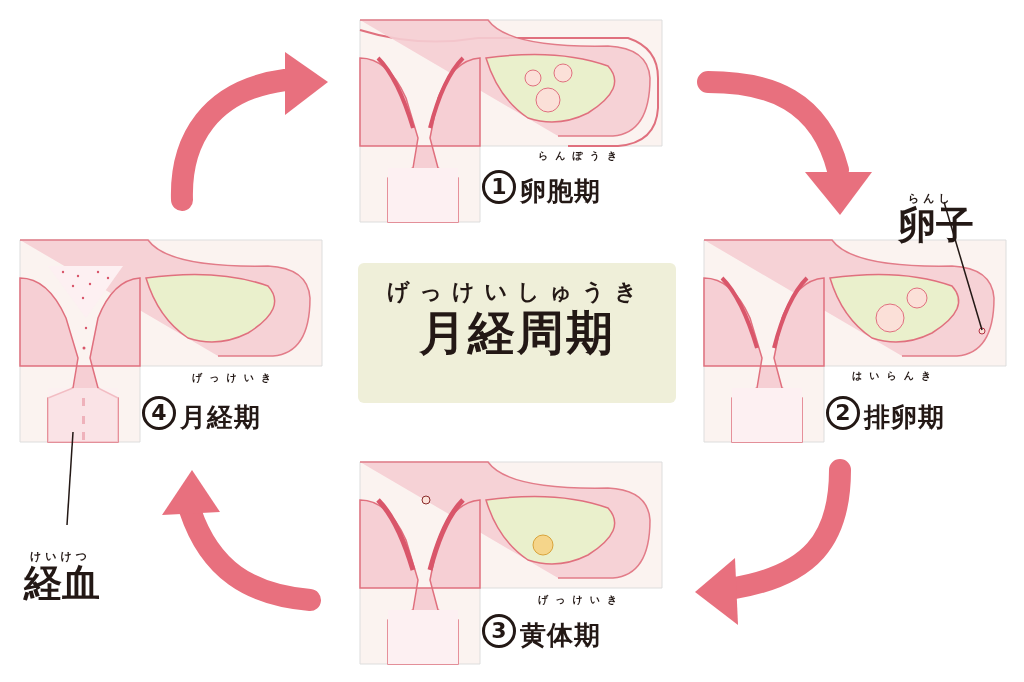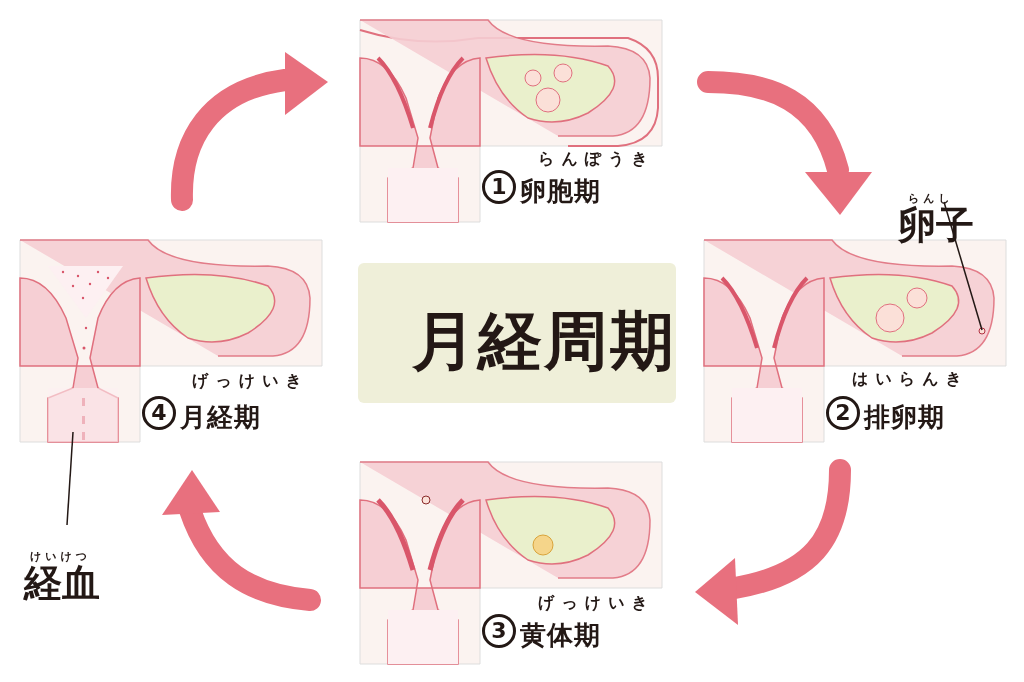--- a/index.html
+++ b/index.html
@@ -2,24 +2,24 @@
 <html><head>
 <meta charset="utf-8">
 <style>
   html,body{margin:0;padding:0;background:#ffffff;}
   body{width:1024px;height:682px;position:relative;overflow:hidden;font-family:"DejaVu Sans",sans-serif;}
   .panel{position:absolute;width:310px;height:206px;}
   .panel svg{position:absolute;left:0;top:0;}
   .phase-label{position:absolute;display:flex;align-items:flex-end;color:#231815;font-weight:bold;}
   .phase-num{display:inline-flex;align-items:center;justify-content:center;width:34px;height:34px;border:3px solid #231815;border-radius:50%;font-size:22px;margin-right:4px;box-sizing:border-box;line-height:1;}
   .phase-text{font-size:26px;letter-spacing:1px;line-height:1;}
-  .ruby{position:absolute;font-size:16px;font-weight:bold;color:#231815;letter-spacing:7px;white-space:nowrap;}
+  .ruby{position:absolute;font-size:10px;font-weight:bold;color:#231815;letter-spacing:7px;white-space:nowrap;}
   .title-box{position:absolute;left:358px;top:263px;width:318px;height:140px;background:#efefd9;border-radius:6px;}
   .title-ruby{position:absolute;left:0;width:100%;top:14px;text-align:center;font-size:22px;font-weight:bold;letter-spacing:10px;color:#231815;}
-  .title-main{position:absolute;left:0;width:100%;top:46px;text-align:right;font-size:64px;font-weight:bold;color:#231815;letter-spacing:2px;line-height:1;}
+  .title-main{position:absolute;left:0;width:100%;top:46px;text-align:center;font-size:47px;font-weight:bold;color:#231815;letter-spacing:2px;line-height:1;}
   .callout{position:absolute;color:#231815;font-weight:bold;margin-top:41px;}
   .callout .big{font-size:38px;line-height:1;}
   .callout .small{font-size:11px;letter-spacing:4px;}
   .arrow{position:absolute;}
 </style>
 </head>
 <body>
 
 <svg class="arrow" style="left:160px;top:40px" width="200" height="200" viewBox="0 0 200 200">
   <path d="M22 160 C20 100, 50 50, 125 40" fill="none" stroke="#e8707e" stroke-width="22" stroke-linecap="round"></path>
@@ -119,20 +119,21 @@
     <path d="M128 40 Q200 30 250 48 Q270 70 230 95 Q200 110 170 100 Q140 80 128 40 Z" fill="#eaf0cc" stroke="#e0707e" stroke-width="1.5"></path>
   </svg>
   <span class="ruby" style="left:174px;top:133px;">げっけいき</span>
   <div class="phase-label" style="left:124px;top:158px;">
     <span class="phase-num">4</span>
     <span class="phase-text">月経期</span>
   </div>
 </div>
 
 <div class="title-box">
+  <div class="title-ruby">げっけいしゅうき</div>
   <div class="title-main">月経周期</div>
 </div>
 
 <div class="callout" style="left:898px;top:150px;">
   <div class="small" style="padding-left:10px;">らんし</div>
   <div class="big">卵子</div>
 </div>
 <svg class="arrow" style="left:940px;top:200px" width="50" height="140">
   <line x1="4" y1="2" x2="42" y2="130" stroke="#231815" stroke-width="1.5"></line>
 </svg>

